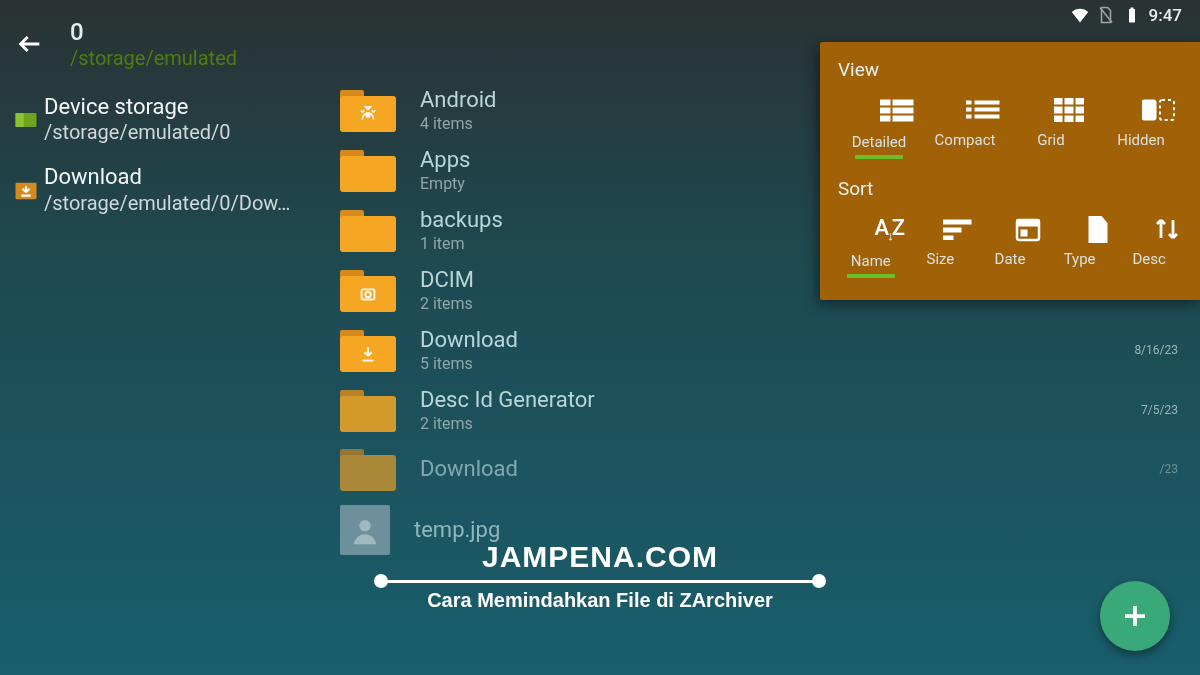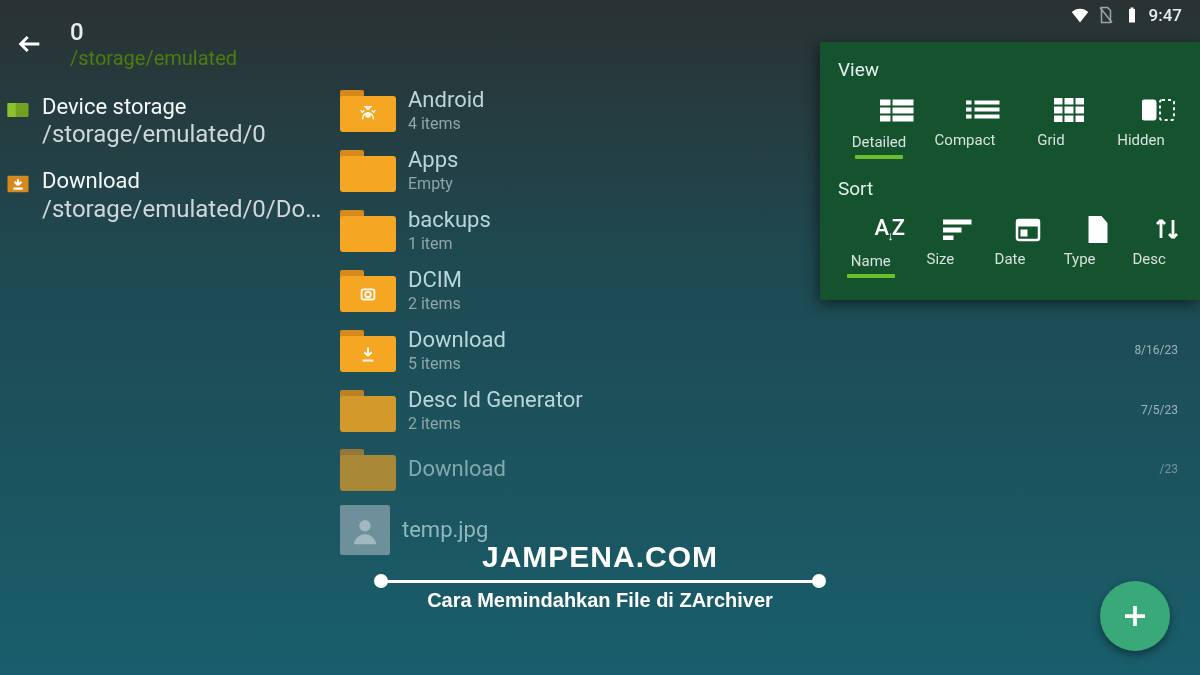--- a/index.html
+++ b/index.html
@@ -13,40 +13,40 @@
 
 .hdr { display:flex; align-items:center; padding:18px 24px 10px 14px; gap:24px; }
 .back { width:32px; height:32px; display:flex; align-items:center; justify-content:center; cursor:pointer; }
 .back svg { width:28px; height:28px; stroke:#fff; fill:none; stroke-width:2.5; }
 .title-block .top { font-size:24px; font-weight:500; }
 .title-block .sub { font-size:20px; color:#4d7c0f; }
 
 
 .main { display:flex; height:calc(100% - 90px); }
 .side { width:340px; padding-top:8px; }
-.nav { display:flex; align-items:flex-start; gap:10px; padding:6px 10px 14px 4px; cursor:pointer; }
+.nav { display:flex; align-items:center; gap:4px; padding:6px 10px 14px 12px; cursor:pointer; }
 .nav .icn { width:28px; height:28px; margin-top:2px; flex-shrink:0; }
 .nav .t1 { font-size:22px; color:#f4f8f8; line-height:1.2; }
-.nav .t2 { font-size:24px; color:#cfd7d9; white-space:nowrap; overflow:hidden; text-overflow:ellipsis; max-width:290px; }
+.nav .t2 { font-size:20px; color:#cfd7d9; white-space:nowrap; overflow:hidden; text-overflow:ellipsis; max-width:290px; }
 
 .list { flex:1; padding-right:14px; }
-.row { display:flex; align-items:center; gap:12px; padding:7px 0; cursor:pointer; }
+.row { display:flex; align-items:center; gap:24px; padding:7px 0; cursor:pointer; }
 .fold { width:56px; height:44px; position:relative; flex-shrink:0; }
 .fold .back-tab { position:absolute; top:2px; left:0; width:24px; height:10px; background:#d68a1e; border-radius:2px 2px 0 0; }
 .fold .body { position:absolute; top:8px; left:0; right:0; bottom:0; background:#f5a623; border-radius:3px; display:flex; align-items:center; justify-content:center; }
 .fold svg { width:22px; height:22px; fill:#fff; opacity:.95; }
 .thumb { width:50px; height:50px; background:#8aa3ae; border-radius:2px; display:flex; align-items:center; justify-content:center; flex-shrink:0; }
 .thumb svg { width:34px; height:34px; fill:#cdd9df; }
 .info { flex:1; }
 .info .nm { font-size:22px; color:#b8d6d9; }
 .info .mt { font-size:16px; color:#8fa6a9; margin-top:2px; }
 .date { font-size:12px; color:#9cb4b8; padding-right:8px; }
 
 
-.pop { position:absolute; top:42px; right:0; width:380px; background:#14532d; padding:16px 18px 18px; box-shadow:-2px 4px 14px rgba(0,0,0,.5); border-radius:2px 0 0 2px; }
+.pop { position:absolute; top:42px; right:0; width:380px; background:#a16207; padding:16px 18px 18px; box-shadow:-2px 4px 14px rgba(0,0,0,.5); border-radius:2px 0 0 2px; }
 .pop h4 { font-size:19px; font-weight:400; color:#e6efef; margin-bottom:10px; }
 .popt { display:flex; gap:4px; margin-bottom:14px; }
 .opt { display:flex; flex-direction:column; align-items:center; gap:6px; cursor:pointer; padding:4px 2px; min-width:64px; }
 .opt .gl { width:42px; height:30px; display:flex; align-items:center; justify-content:center;margin-left:36px; }
 .opt .gl svg { fill:#fff; stroke:#fff; }
 .opt .lb { font-size:15px; color:#d7e1e2; }
 .opt.act::after { content:""; display:block; width:48px; height:4px; background:#6bbf2d; border-radius:1px; margin-top:-2px; }
 .opt.act .lb { margin-top:2px; }
 .spacer { flex:1; }
 

